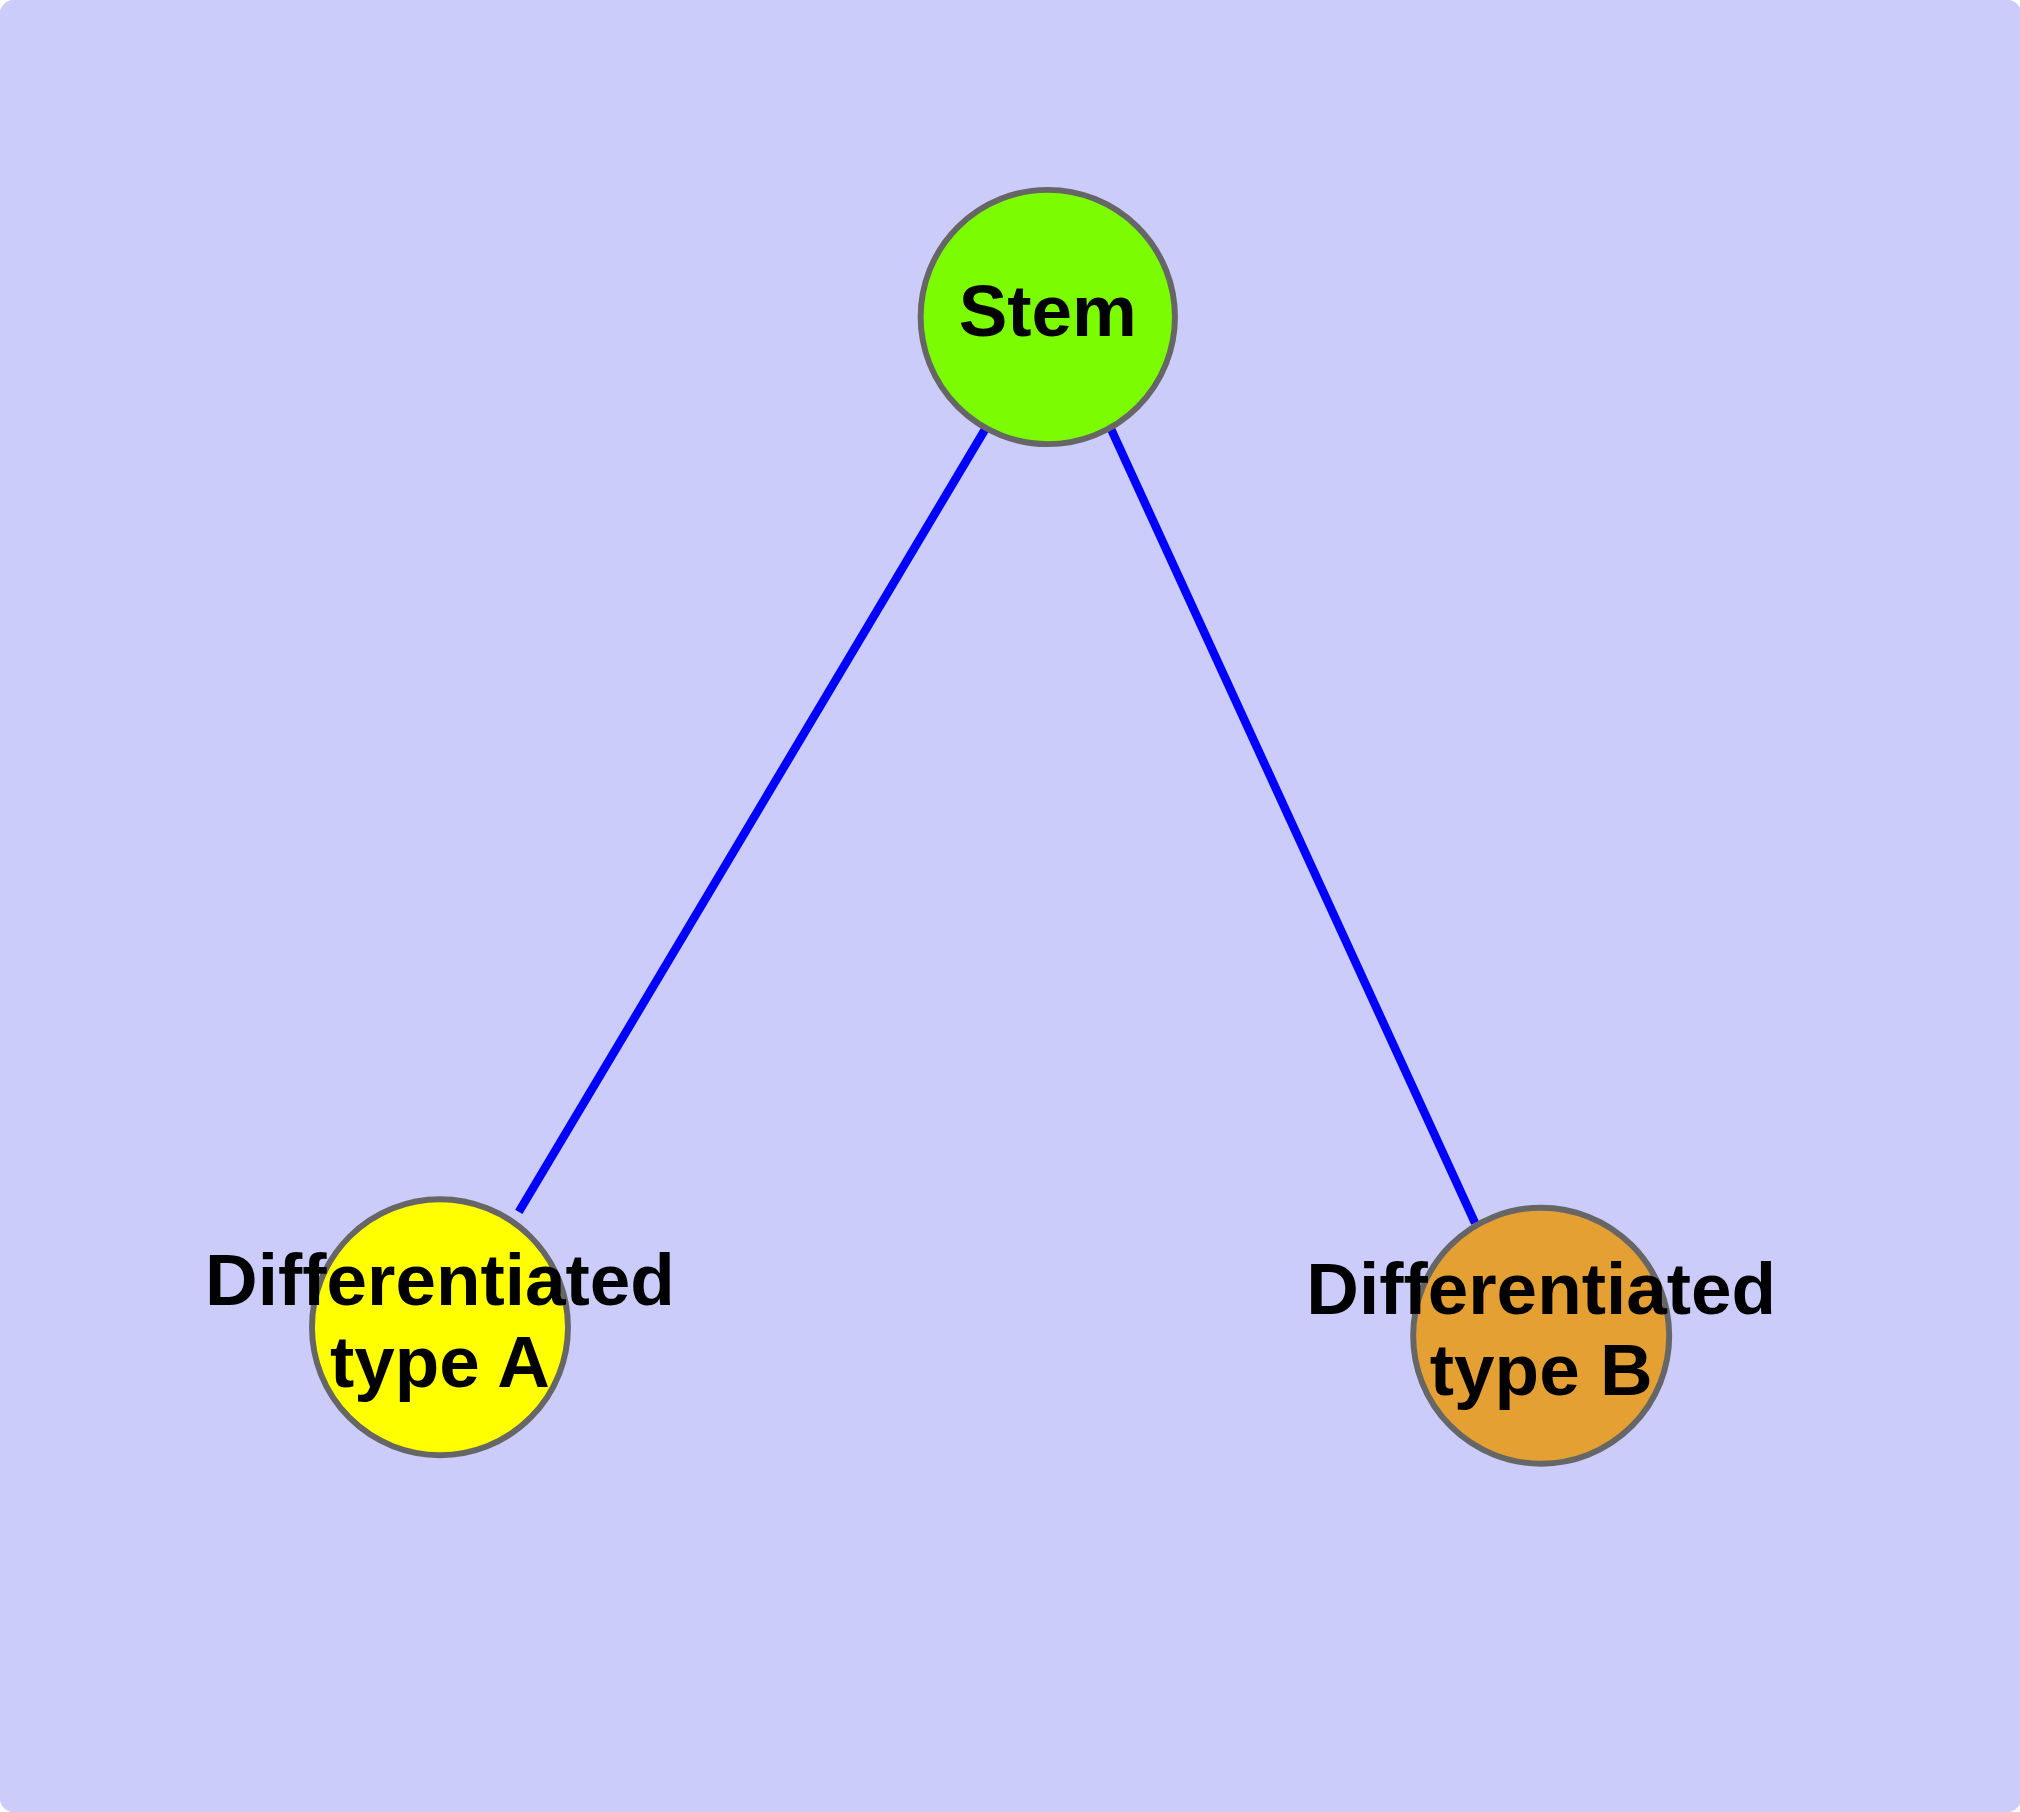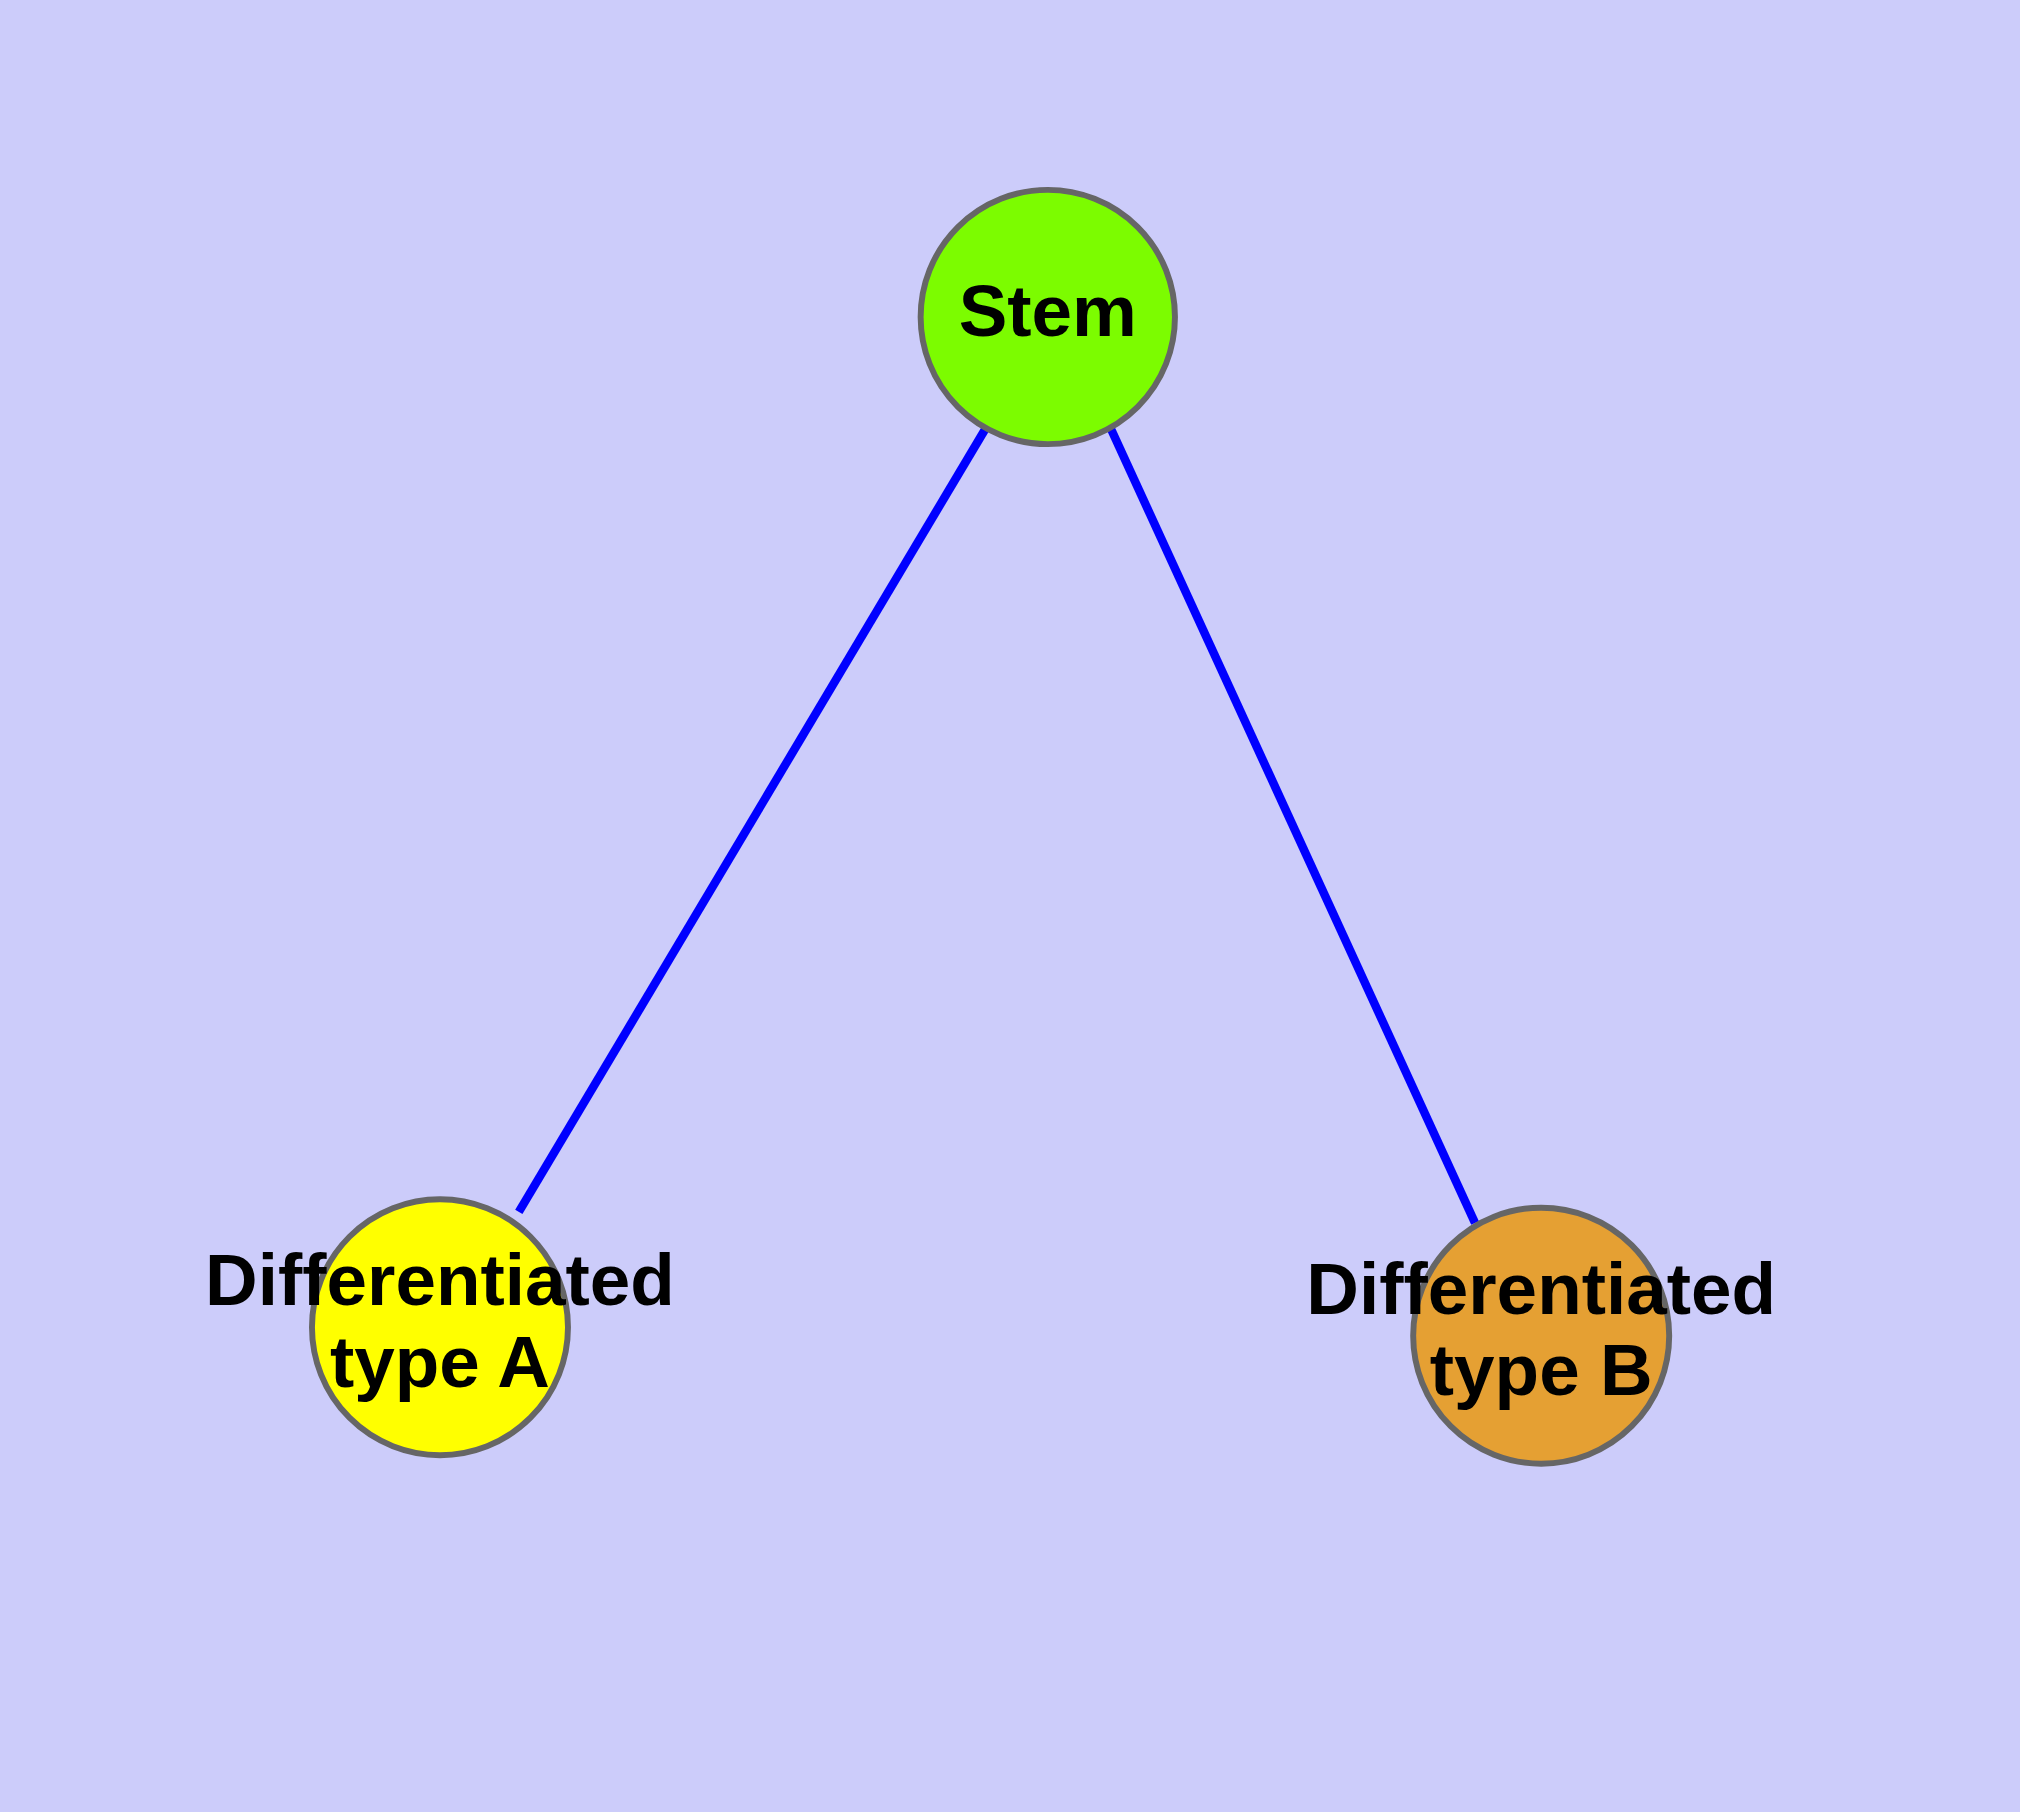--- a/index.html
+++ b/index.html
@@ -7,20 +7,21 @@
     padding: 0;
     background: #ffffff;
   }
   #canvas {
     position: relative;
     width: 2021px;
     height: 1812px;
     overflow: hidden;
     background: #ccccfa;
     font-family: "Liberation Sans", sans-serif;
+    border-radius: 14px;
   }
   #graph-svg {
     position: absolute;
     left: 0;
     top: 0;
     width: 2021px;
     height: 1812px;
     display: block;
   }
   .node-label {

